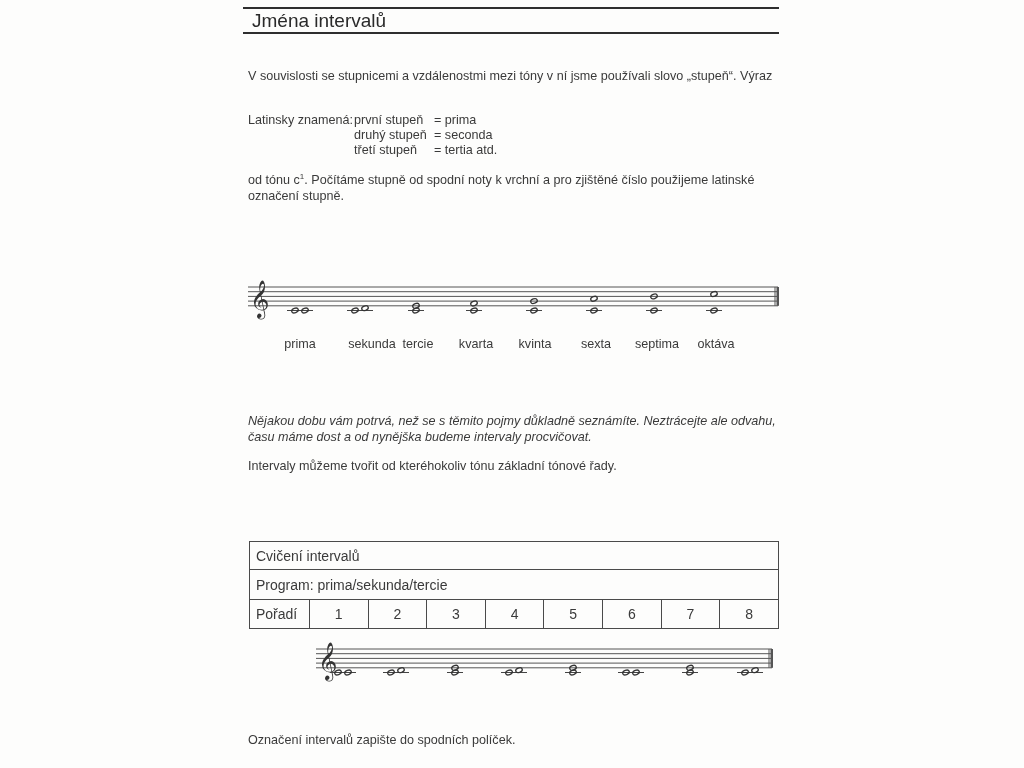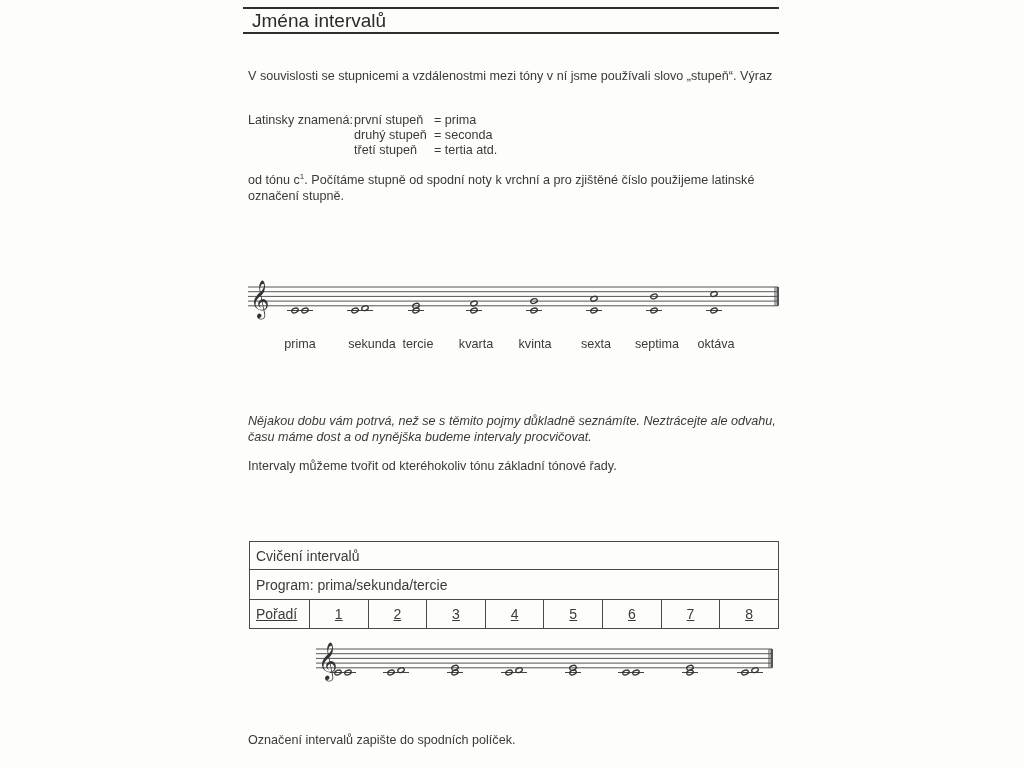--- a/index.html
+++ b/index.html
@@ -28,21 +28,21 @@
   #staff1 { position:absolute; left:0; top:0; width:1024px; height:768px; pointer-events:none; }
   .iname { position:absolute; top:337px; font-size:12.6px; white-space:nowrap; transform:translateX(-50%); color:#3a3a3a;text-align:center; }
 
   table#ex {
     position:absolute; left:249px; top:541px; width:530px;
     border-collapse:collapse; font-size:14px; color:#3a3a3a;
   }
   #ex td { border:1.5px solid #4a4a4a; padding:0 6px; }
   #ex tr.r1 td { height:27px; }
   #ex tr.r2 td { height:29px; }
-  #ex tr.r3 td { height:28px;text-decoration:underline; }
+  #ex tr.r3 td { height:28px; }
   #ex tr.r4 td { height:55px; }
   #ex tr.r5 td { height:30px; }
   #ex td.num { text-align:center; width:46px; }
   #ex td.head { width:47px; }
   #staff2 { position:absolute; left:0; top:0; width:1024px; height:768px; pointer-events:none; }
 </style>
 </head>
 <body>
 
 <div id="rule-top" class="rule"></div>

